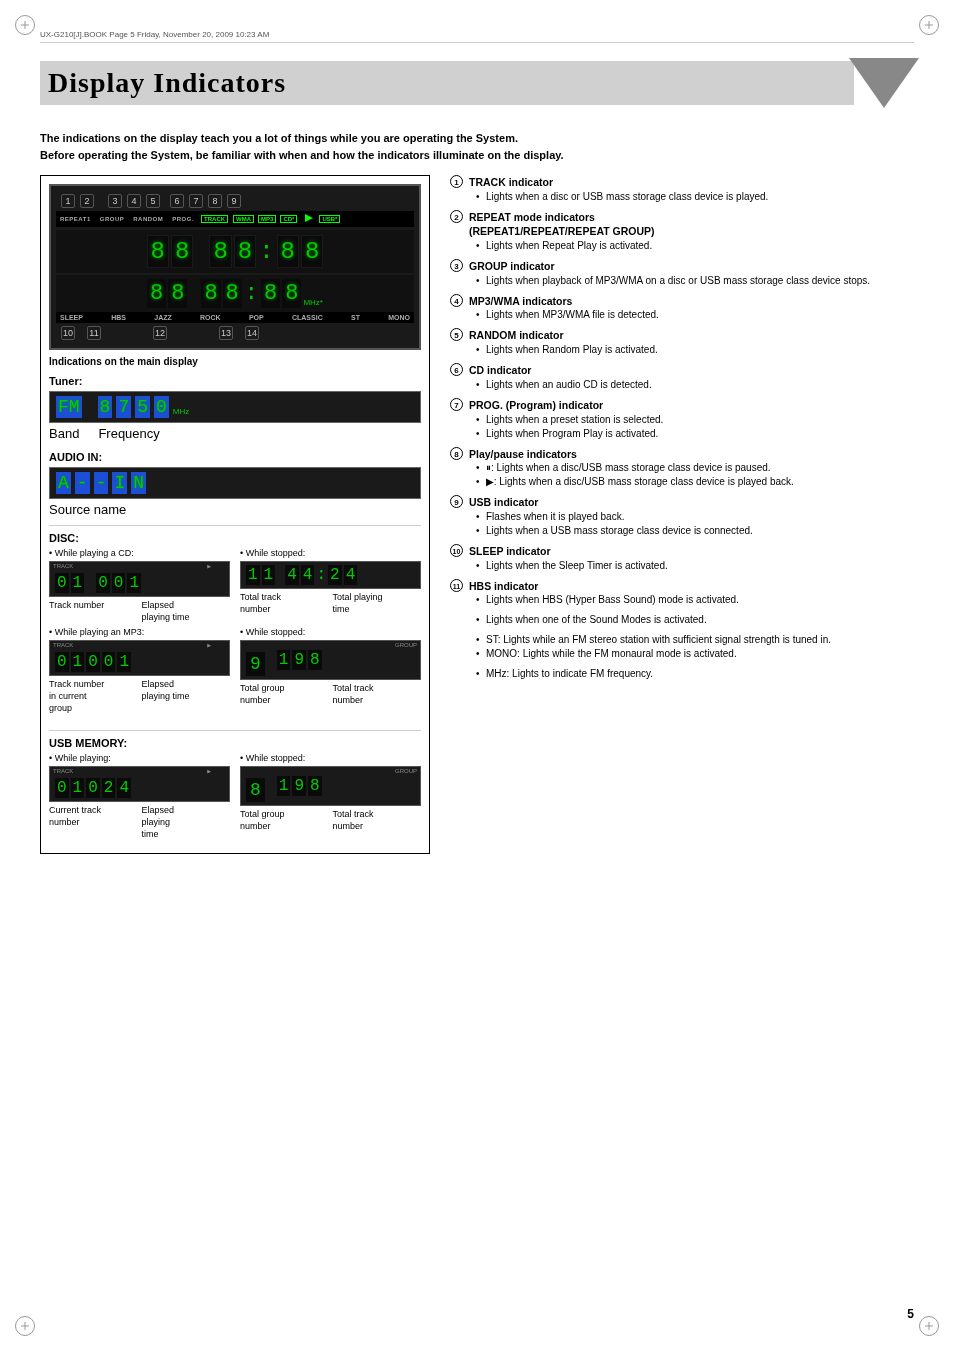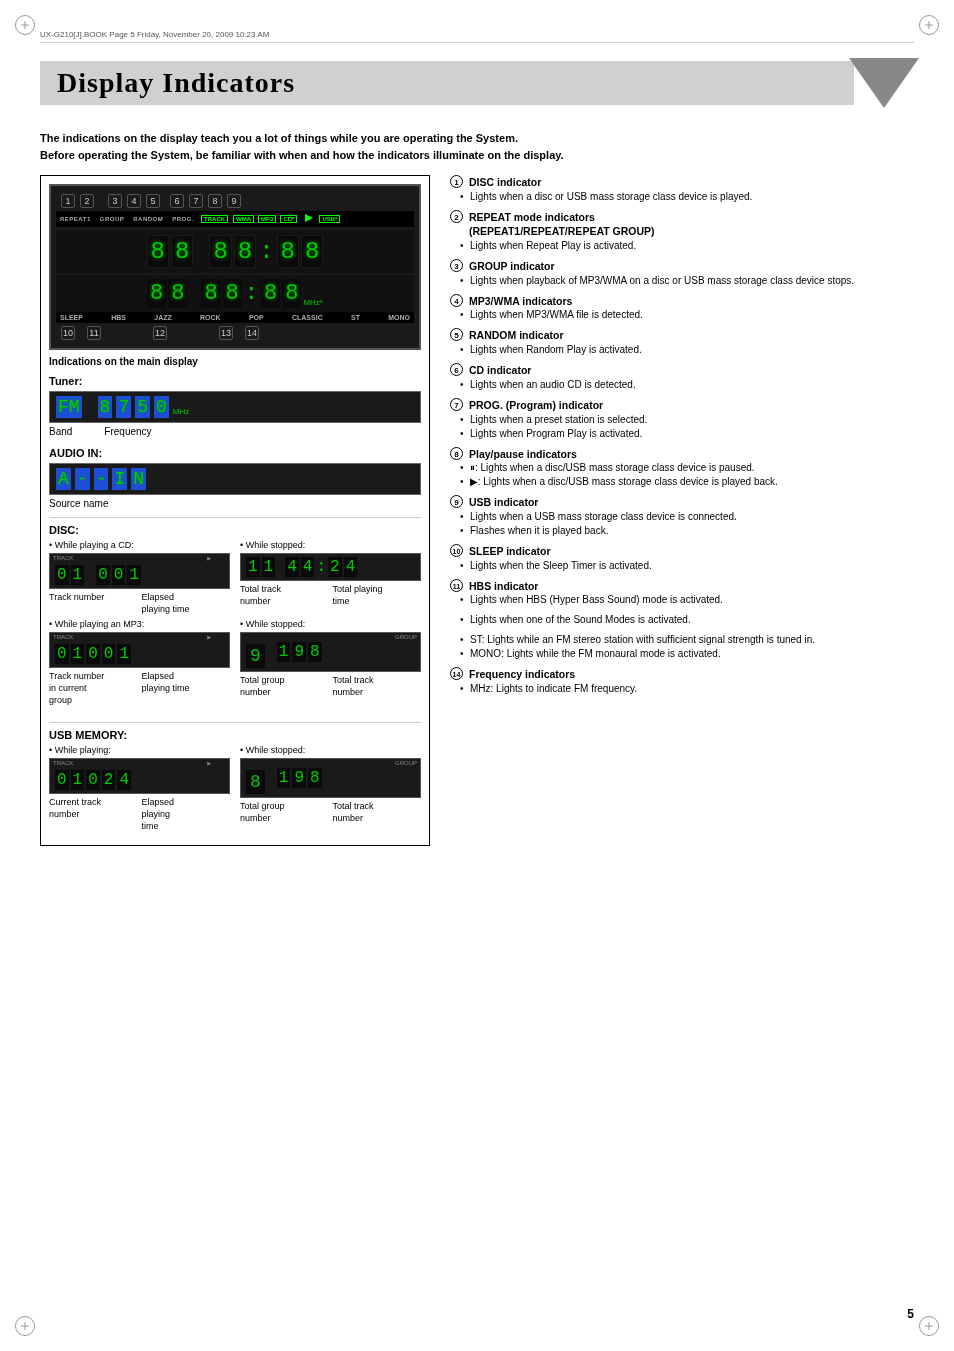--- a/index.html
+++ b/index.html
@@ -53,21 +53,21 @@
     .title-section {
       position: absolute;
       top: 55px;
       left: 40px;
       right: 40px;
       display: flex;
       align-items: center;
     }
     .title-box {
       background: #d0d0d0;
-      padding: 6px 17px;
+      padding: 6px 8px;
       flex: 1;
     }
     .title-box h1 {
       font-size: 28px;
       font-weight: bold;
       font-family: 'Times New Roman', serif;
       color: #000;
       letter-spacing: 1px;
     }
     .title-triangle {
@@ -207,22 +207,22 @@
       font-size: 18px;
       color: #00cc00;
       text-shadow: 0 0 3px #009900;
       background: #1d4ed8;
       padding: 1px 2px;
       min-width: 13px;
       text-align: center;
     }
     .mode-caption-row {
       display: flex;
-      gap: 32px;
-      font-size: 10px;
+      gap: 19px;
+      font-size: 13px;
     }
 
     
     .disc-section {
       margin-bottom: 16px;
     }
     .disc-title {
       font-size: 11px;
       font-weight: bold;
       margin-bottom: 4px;
@@ -282,21 +282,21 @@
       vertical-align: middle;
       flex-shrink: 0;
     }
     .ind-header {
       font-weight: bold;
       display: flex;
       align-items: flex-start;
       gap: 3px;
     }
     .ind-bullets {
-      margin-left: 6px;
+      margin-left: 22px;
       list-style: none;
       padding-left: 14px;
     }
     .ind-bullets li {
       font-size: 10px;
       line-height: 1.4;
       position: relative;
     }
     .ind-bullets li::before {
       content: '•';
@@ -648,21 +648,21 @@
 
     </div>
   </div>
 
   <div class="right-col">
     <ul class="indicators-list">
 
       <li class="indicator-item">
         <div class="ind-header">
           <span class="ind-circle">1</span>
-          <span>DISC indicator</span>
+          <span>TRACK indicator</span>
         </div>
         <ul class="ind-bullets">
           <li>Lights when a disc or USB mass storage class device is played.</li>
         </ul>
       </li>
 
       <li class="indicator-item">
         <div class="ind-header">
           <span class="ind-circle">2</span>
           <span>REPEAT mode indicators<br>(REPEAT1/REPEAT/REPEAT GROUP)</span>
@@ -733,22 +733,22 @@
           <li>▶: Lights when a disc/USB mass storage class device is played back.</li>
         </ul>
       </li>
 
       <li class="indicator-item">
         <div class="ind-header">
           <span class="ind-circle">9</span>
           <span>USB indicator</span>
         </div>
         <ul class="ind-bullets">
+          <li>Flashes when it is played back.</li>
           <li>Lights when a USB mass storage class device is connected.</li>
-          <li>Flashes when it is played back.</li>
         </ul>
       </li>
 
       <li class="indicator-item">
         <div class="ind-header">
           <span class="ind-circle" style="font-size:7px;">10</span>
           <span>SLEEP indicator</span>
         </div>
         <ul class="ind-bullets">
           <li>Lights when the Sleep Timer is activated.</li>
@@ -772,24 +772,20 @@
       </li>
 
       <li class="indicator-item">
         <ul class="ind-bullets">
           <li>ST: Lights while an FM stereo station with sufficient signal strength is tuned in.</li>
           <li>MONO: Lights while the FM monaural mode is activated.</li>
         </ul>
       </li>
 
       <li class="indicator-item">
-        <div class="ind-header">
-          <span class="ind-circle" style="font-size:7px;">14</span>
-          <span>Frequency indicators</span>
-        </div>
         <ul class="ind-bullets">
           <li>MHz: Lights to indicate FM frequency.</li>
         </ul>
       </li>
 
     </ul>
   </div>
 
 </div>
 

